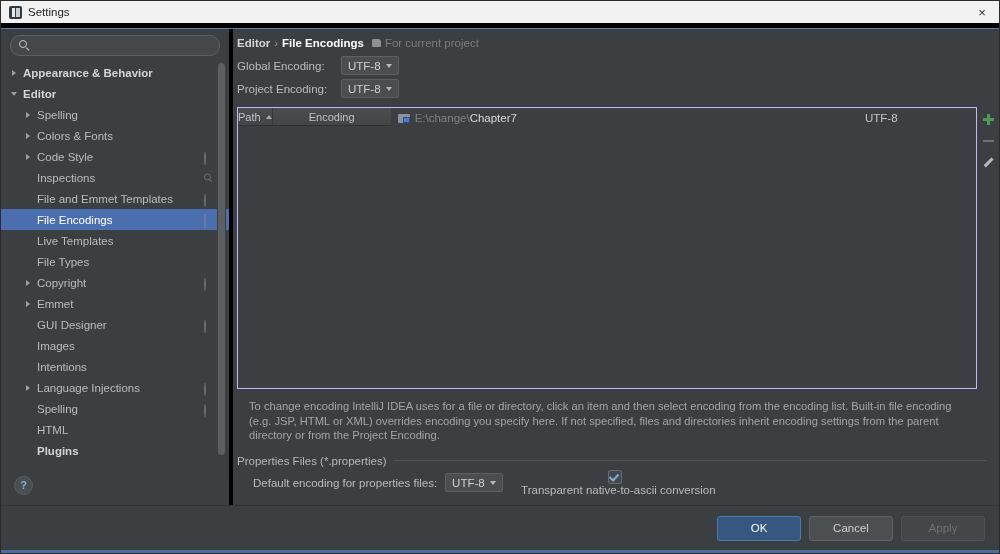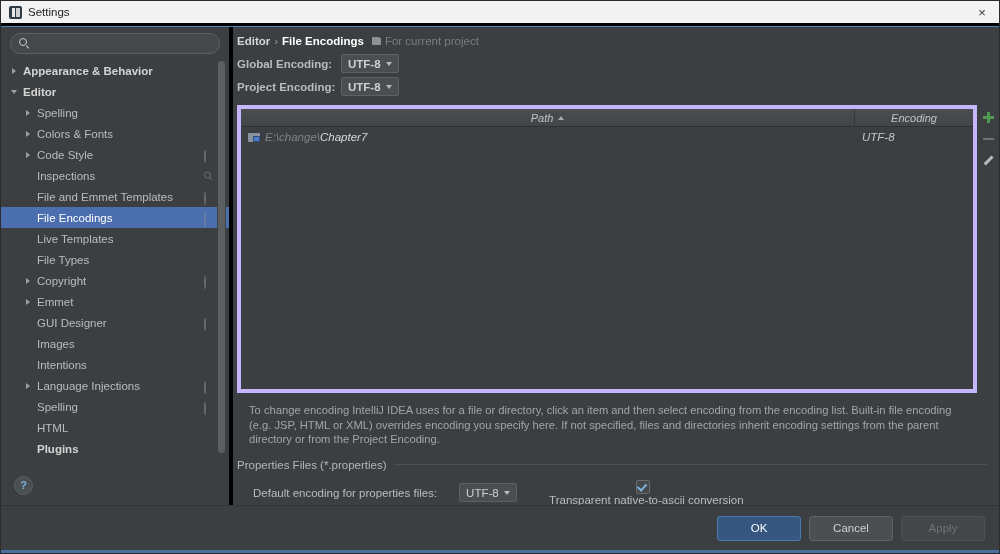--- a/index.html
+++ b/index.html
@@ -19,21 +19,21 @@
     display: flex; flex-direction: column;
     background: #3c3f41;
     border: 1px solid #2b2b2b;
     box-sizing: border-box;
   }
 
   
   .titlebar {
     height: 22px; min-height: 22px;
     background: #f2f2f2;
-    border-bottom: 3px solid #000000;
+    border-bottom: 5px solid #000000;
     display: flex; align-items: center;
     padding: 0 4px 0 8px;
     color: #1a1a1a;
   }
   .title-icon {
     width: 13px; height: 13px;
     background: #2f3a45;
     border-radius: 2px;
     margin-right: 6px;
     position: relative;
@@ -201,21 +201,21 @@
   }
   .bc-part { color: #d6d6d6; font-weight: bold; }
   .bc-sep { color: #9a9a9a; margin: 0 4px; font-weight: normal; }
   .bc-current { color: #ffffff; font-weight: bold; }
   .bc-proj-icon {
     width: 9px; height: 8px; margin: 0 4px 0 8px;
     background: #8e9195; border-radius: 1px 3px 1px 1px;
   }
   .bc-proj { color: #7a7d80; }
 
-  .enc-rows { padding: 1px 0 6px 4px; font-weight: bold; }
+  .enc-rows { padding: 1px 0 6px 4px; }
   .enc-row {
     display: flex; align-items: center;
     height: 21px; margin-bottom: 2px;
   }
   .enc-label { width: 104px; color: #bbbbbb; font-size: 11.5px; }
   .combo {
     height: 17px; min-width: 46px;
     background: #4b4e50;
     border: 1px solid #5e6163;
     border-radius: 2px;
@@ -232,25 +232,24 @@
   }
 
   
   .table-area {
     margin: 0 0 0 4px;
     display: flex;
     flex: 0 0 auto;
   }
   .table-box {
     flex: 1; min-width: 0;
-    border: 4px solid #c4b5fd;
+    border: 1px solid #c4b5fd;
     background: #3c3f41;
-    display: flex; flex-direction: column;
+    display: flex; flex-direction: row;
     height: 280px;
-    font-style: italic;
   }
   .table-head {
     display: flex; height: 17px; min-height: 17px;
     background: linear-gradient(to bottom,#4a4d4f,#434648);
     border-bottom: 1px solid #2e3133;
     color: #c2c2c2; font-size: 11px;
   }
   .th {
     display: flex; align-items: center; justify-content: center;
     position: relative;
@@ -332,21 +331,21 @@
   .legend-row {
     display: flex; align-items: center;
     color: #b6b6b6; font-size: 11.5px;
   }
   .legend-row .legend-text { padding-right: 7px; white-space: nowrap; }
   .legend-row .legend-line {
     flex: 1; height: 1px; background: #4e5153;
   }
   .props-body {
     display: flex; align-items: center;
-    margin-top: 9px; padding-left: 16px; gap: 14px;
+    margin-top: 3px; padding-left: 16px;
   }
   .props-label { color: #bbbbbb; margin-right: 8px; }
   .checkbox-wrap {
     display: flex; align-items: center; margin-left: 18px; flex-direction: column;
   }
   .checkbox {
     width: 12px; height: 12px;
     border: 1px solid #6a6d6f; background: #45484a;
     border-radius: 2px; margin-right: 6px;
     position: relative; flex: none;

